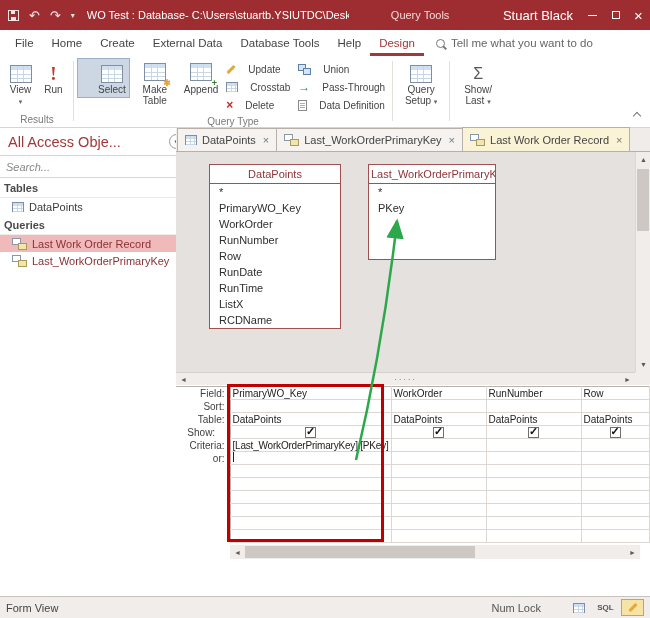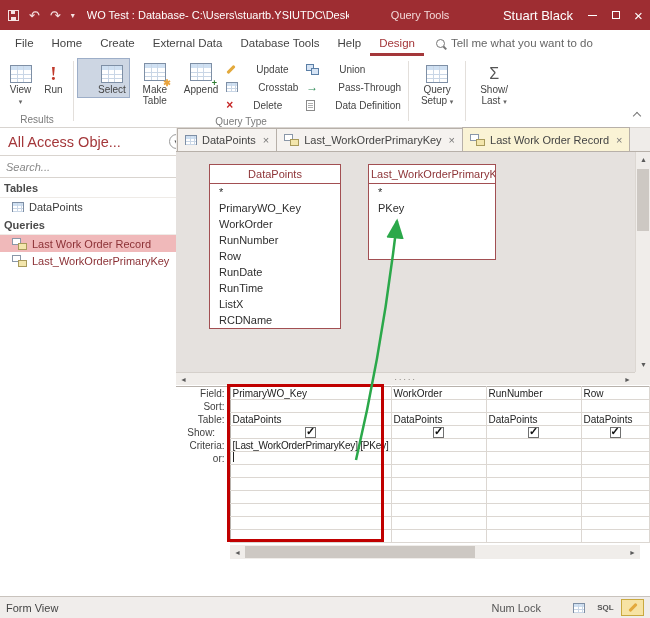--- a/index.html
+++ b/index.html
@@ -39,21 +39,21 @@
           box-sizing:border-box;display:flex;align-items:stretch;padding:2px 0 0 4px;}
   .rgroup{display:flex;flex-direction:column;}
   .rbuttons{display:flex;align-items:flex-start;flex:1;}
   .glabel{text-align:center;font-size:10px;color:#7A7A7A;height:15px;line-height:15px;}
   .gsep{width:1px;background:#E3DFDB;margin:3px 3px 6px 3px;}
   .rbtn-lg{display:flex;flex-direction:column;align-items:center;padding:3px 3px 1px;border:1px solid transparent;min-width:33px;box-sizing:border-box;}
   .rbtn-lg .ric{height:23px;display:flex;align-items:center;justify-content:center;}
   .rbtn-lg .rlbl{font-size:10px;color:#444;text-align:center;line-height:10.5px;max-width:42px;}
   .rbtn-lg.active{background:#CDD6E3;border-color:#9DAEC8;padding-left:20px;}
   .rcol{display:flex;flex-direction:column;padding-top:2px;}
-  .rbtn-sm{display:flex;align-items:center;gap:20px;font-size:10px;color:#444;height:18px;padding:0 4px;white-space:nowrap;}
+  .rbtn-sm{display:flex;align-items:center;gap:12px;font-size:10px;color:#444;height:18px;padding:0 4px;white-space:nowrap;}
   .caret{font-size:7px;color:#666;}
   .runex{color:#C0392B;font-weight:bold;font-size:19px;font-family:"Liberation Serif",serif;}
   .sigma{font-size:16px;color:#555;}
   .xred{color:#C62828;font-weight:bold;font-size:12px;line-height:1;}
   .ribbon-collapse{position:absolute;right:10px;bottom:5px;}
 
   
   .mtbl{display:inline-block;width:15px;height:12px;border:1px solid #7E8FA5;background:linear-gradient(#CFE0F2 0 3px,#fff 3px);
         position:relative;box-sizing:border-box;}
   .mtbl::before{content:"";position:absolute;left:4px;top:0;bottom:0;width:1px;background:#C9D6E6;box-shadow:4px 0 #C9D6E6;}

